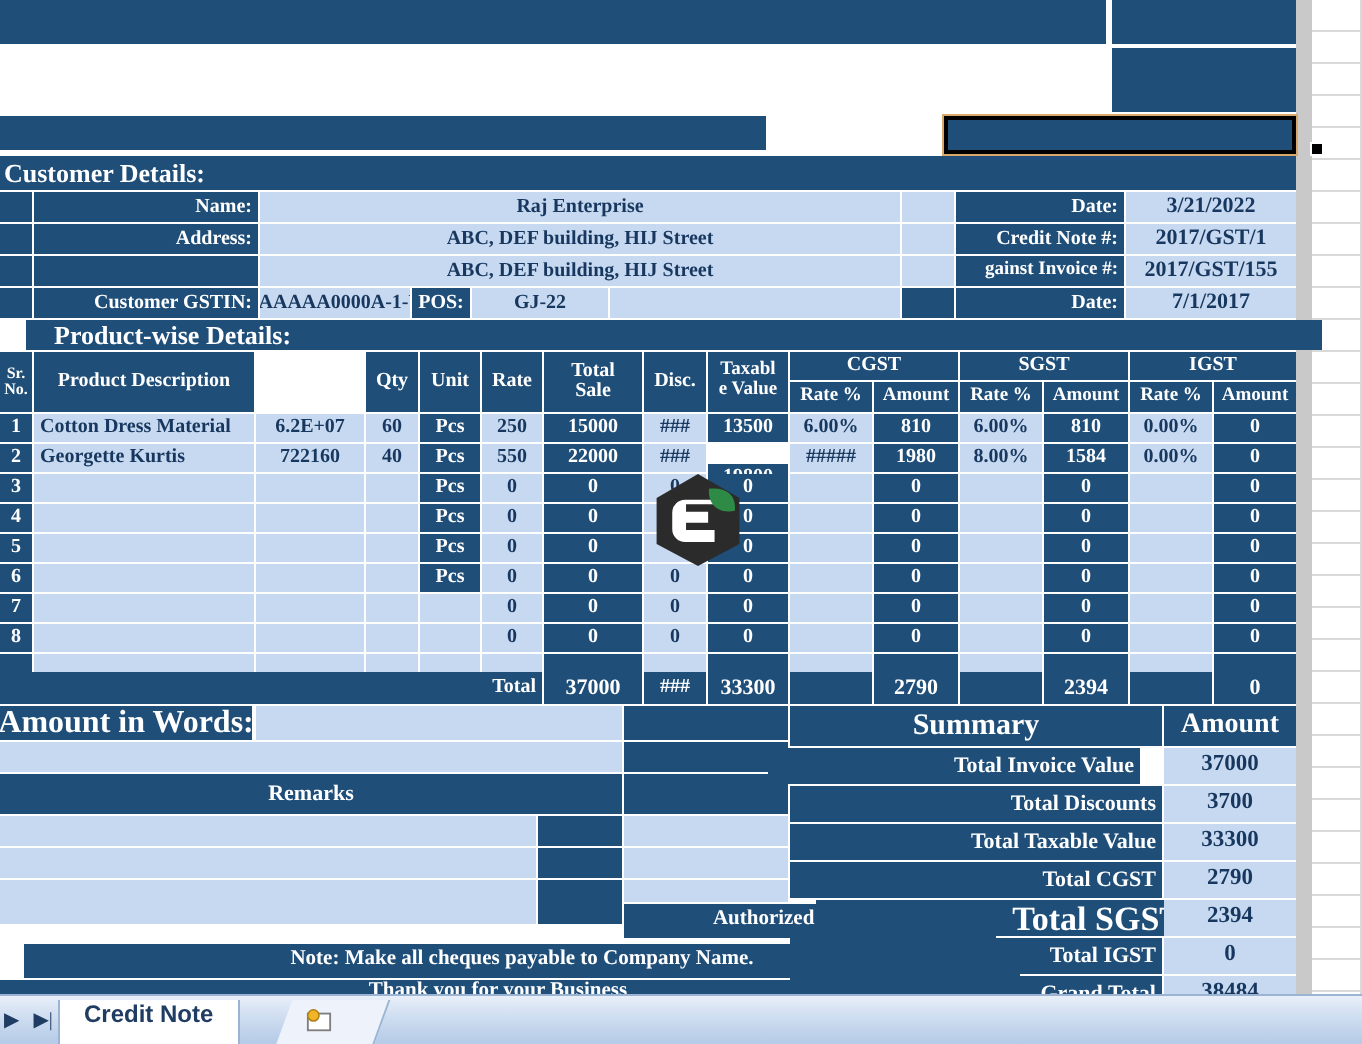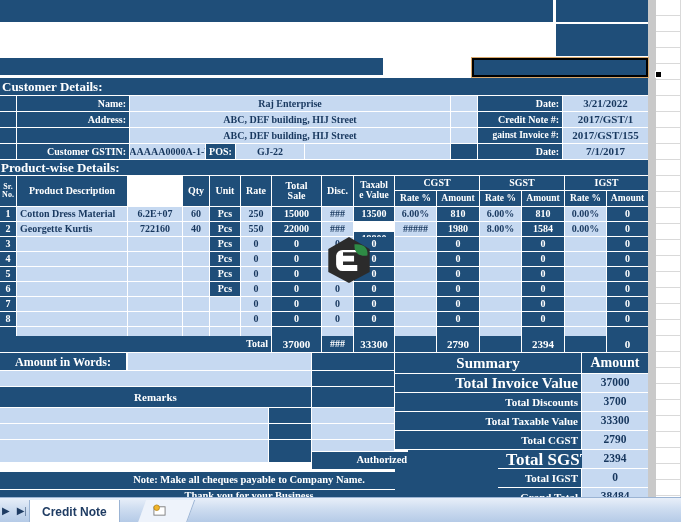--- a/index.html
+++ b/index.html
@@ -57,21 +57,21 @@
   
   .tabbar{
     position:absolute;left:0;top:497px;width:681px;height:25px;
     background:linear-gradient(to bottom,#e8eff9 0%,#cddcf0 45%,#b3c9e6 100%);
     border-top:1px solid #9bb4d4;
   }
   .navbtns{position:absolute;left:2px;top:5px;width:52px;height:15px;display:flex;align-items:center;gap:7px;color:#1f3c63;}
   .navbtns span{font-size:10px;line-height:1;}
   .tab-active{
     position:absolute;left:29px;top:2px;height:23px;padding:0 12px 0 12px;
-    background:#ffffff;display:flex;align-items:center;
+    background:#ffffff;display:flex;align-items:flex-start;
     font-family:"Liberation Sans",sans-serif;font-size:12px;font-weight:bold;color:#1f3c63;
     border-left:1px solid #9bb4d4;border-right:1px solid #9bb4d4;
     border-radius:0 0 0 0;
   }
   .tab-next{
     position:absolute;left:142px;top:2px;width:48px;height:23px;background:#eef3fb;
     border-right:1px solid #9bb4d4;
     transform:skewX(-20deg);
   }
   .tabicon{position:absolute;left:152px;top:6px;width:15px;height:13px;}
@@ -121,21 +121,21 @@
   <div class="c nav" style="left:0;top:144px;width:16px;height:15px;"></div>
   <div class="c nav rgt" style="left:17px;top:144px;width:112px;height:15px;font-size:10px;">Customer GSTIN:</div>
   <div class="c lt ctr" style="left:130px;top:144px;width:75px;height:15px;font-size:10px;">2-AAAAA0000A-1-V-</div>
   <div class="c nav ctr" style="left:206px;top:144px;width:29px;height:15px;font-size:10px;">POS:</div>
   <div class="c lt ctr" style="left:236px;top:144px;width:68px;height:15px;font-size:10px;">GJ-22</div>
   <div class="c lt" style="left:305px;top:144px;width:145px;height:15px;"></div>
   <div class="c nav" style="left:451px;top:144px;width:26px;height:15px;"></div>
   <div class="c nav rgt" style="left:478px;top:144px;width:84px;height:15px;font-size:10px;">Date:</div>
   <div class="c lt ctr" style="left:563px;top:144px;width:85px;height:15px;font-size:11px;">7/1/2017</div>
 
-  <div class="c nav lft" style="left:0;top:160px;width:648px;height:15px;padding-left:1px;">
+  <div class="c nav lft" style="left:13px;top:160px;width:648px;height:15px;padding-left:14px;">
     <span class="sect">Product-wise Details:</span>
   </div>
 
   <div class="c nav ctr stack" style="left:0;top:176px;width:16px;height:30px;font-size:8px;color:#fff;">
     <span>Sr.</span>
     <span>No.</span>
   </div>
   <div class="c nav ctr" style="left:17px;top:176px;width:110px;height:30px;font-size:10px;">Product Description</div>
   <div class="c nav ctr" style="left:183px;top:176px;width:26px;height:30px;font-size:10px;">Qty</div>
   <div class="c nav ctr" style="left:210px;top:176px;width:30px;height:30px;font-size:10px;">Unit</div>
@@ -309,21 +309,21 @@
   <div class="c nav ctr" style="left:272px;top:336px;width:49px;height:16px;font-size:11px;">37000</div>
   <div class="c nav ctr" style="left:322px;top:336px;width:31px;height:16px;font-size:10px;">###</div>
   <div class="c nav ctr" style="left:354px;top:336px;width:40px;height:16px;font-size:11px;">33300</div>
   <div class="c nav" style="left:395px;top:336px;width:41px;height:16px;"></div>
   <div class="c nav ctr" style="left:437px;top:336px;width:42px;height:16px;font-size:11px;">2790</div>
   <div class="c nav" style="left:480px;top:336px;width:41px;height:16px;"></div>
   <div class="c nav ctr" style="left:522px;top:336px;width:42px;height:16px;font-size:11px;">2394</div>
   <div class="c nav" style="left:565px;top:336px;width:41px;height:16px;"></div>
   <div class="c nav ctr" style="left:607px;top:336px;width:41px;height:16px;font-size:11px;">0</div>
 
-  <div class="c nav ctr" style="left:0;top:353px;width:126px;height:17px;font-size:12px;">Amount in Words:</div>
+  <div class="c nav ctr" style="left:0;top:353px;width:126px;height:17px;font-size:16px;">Amount in Words:</div>
   <div class="c lt" style="left:128px;top:353px;width:183px;height:17px;"></div>
   <div class="c nav" style="left:312px;top:353px;width:82px;height:17px;"></div>
 
   <div class="c lt" style="left:0;top:371px;width:311px;height:15px;"></div>
   <div class="c nav" style="left:312px;top:371px;width:82px;height:15px;"></div>
 
   <div class="c nav ctr" style="left:0;top:387px;width:311px;height:20px;font-size:11px;">Remarks</div>
   <div class="c nav" style="left:312px;top:387px;width:82px;height:20px;"></div>
 
   <div class="c lt" style="left:0;top:408px;width:268px;height:15px;"></div>
@@ -332,28 +332,28 @@
 
   <div class="c lt" style="left:0;top:424px;width:268px;height:15px;"></div>
   <div class="c nav" style="left:269px;top:424px;width:42px;height:15px;"></div>
   <div class="c lt" style="left:312px;top:424px;width:82px;height:15px;"></div>
 
   <div class="c lt" style="left:0;top:440px;width:268px;height:22px;"></div>
   <div class="c nav" style="left:269px;top:440px;width:42px;height:22px;"></div>
   <div class="c nav ctr" style="left:312px;top:452px;width:186px;height:17px;font-size:10.5px;">Authorized Signatory</div>
   <div class="c lt" style="left:312px;top:440px;width:82px;height:11px;"></div>
 
-  <div class="c nav ctr" style="left:0;top:472px;width:498px;height:17px;font-size:10.5px;">Note: Make all cheques payable to Company Name.</div>
+  <div class="c nav ctr" style="left:12px;top:472px;width:498px;height:17px;font-size:10.5px;">Note: Make all cheques payable to Company Name.</div>
 
   <div class="c nav ctr" style="left:0;top:490px;width:498px;height:12px;font-size:10.5px;">Thank you for your Business</div>
 
   <div id="summary-panel">
       <div class="c nav ctr" style="left: 395px; top: 353px; width: 186px; height: 20px; font-size: 15px;">Summary</div>
       <div class="c nav ctr" style="left: 582px; top: 353px; width: 66px; height: 20px; font-size: 14px;">Amount</div>
-      <div class="c nav rgt" style="left: 395px; top: 374px; width: 186px; height: 18px; font-size: 15px;">Total Invoice Value</div>
+      <div class="c nav rgt" style="left: 384px; top: 374px; width: 186px; height: 18px; font-size: 11px;">Total Invoice Value</div>
       <div class="c lt ctr" style="left: 582px; top: 374px; width: 66px; height: 18px; font-size: 11.5px;">37000</div>
       <div class="c nav rgt" style="left: 395px; top: 393px; width: 186px; height: 18px; font-size: 11px;">Total Discounts</div>
       <div class="c lt ctr" style="left: 582px; top: 393px; width: 66px; height: 18px; font-size: 11.5px;">3700</div>
       <div class="c nav rgt" style="left: 395px; top: 412px; width: 186px; height: 18px; font-size: 11px;">Total Taxable Value</div>
       <div class="c lt ctr" style="left: 582px; top: 412px; width: 66px; height: 18px; font-size: 11.5px;">33300</div>
       <div class="c nav rgt" style="left: 395px; top: 431px; width: 186px; height: 18px; font-size: 11px;">Total CGST</div>
       <div class="c lt ctr" style="left: 582px; top: 431px; width: 66px; height: 18px; font-size: 11.5px;">2790</div>
       <div class="c nav rgt" style="left: 408px; top: 450px; width: 186px; height: 18px; font-size: 17px;">Total SGST</div>
       <div class="c lt ctr" style="left: 582px; top: 450px; width: 66px; height: 18px; font-size: 11.5px;">2394</div>
       <div class="c nav rgt" style="left: 395px; top: 469px; width: 186px; height: 18px; font-size: 11px;">Total IGST</div>

